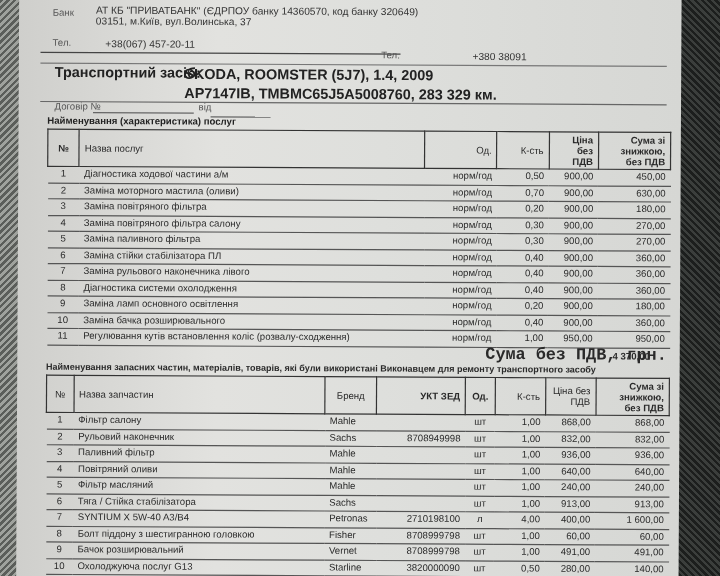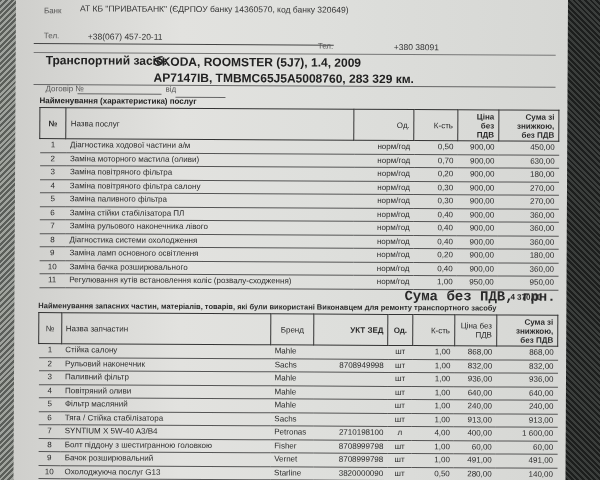--- a/index.html
+++ b/index.html
@@ -39,20 +39,21 @@
 </head>
 <body>
 
 <div class="bg-left"></div>
 <div class="bg-right"></div>
 
 <div class="paper">
 
   <div class="abs small" style="left:28px;top:10px;">Банк</div>
   <div class="abs" style="left:64px;top:7px;font-size:8.5px;color:#333;">АТ КБ "ПРИВАТБАНК" (ЄДРПОУ банку 14360570, код банку 320649)</div>
+  <div class="abs" style="left:64px;top:16px;font-size:8.5px;color:#333;">03151, м.Київ, вул.Волинська, 37</div>
   <div class="abs small" style="left:28px;top:35px;">Тел.</div>
   <div class="abs" style="left:72px;top:35px;font-size:8.5px;color:#333;">+38(067) 457-20-11</div>
   <div class="hline" style="left:18px;top:47px;width:300px;"></div>
   <div class="abs small" style="left:302px;top:44px;">Тел.</div>
   <div class="abs" style="left:378px;top:44px;font-size:8.5px;color:#333;">+380 38091</div>
   <div class="hline" style="left:18px;top:56px;width:522px;background:#777;"></div>
 
   <div class="abs title" style="left:30px;top:57px;">Транспортний засіб:</div>
   <div class="abs title" style="left:138px;top:58px;">SKODA, ROOMSTER (5J7), 1.4, 2009</div>
   <div class="abs title" style="left:138px;top:74px;">AP7147IB, TMBMC65J5A5008760, 283 329 км.</div>
@@ -178,21 +179,21 @@
         <th class="r" style="width:60px;">УКТ ЗЕД</th>
         <th class="c" style="width:14px;">Од.</th>
         <th class="r" style="width:30px;font-weight:normal;">К-сть</th>
         <th class="r" style="width:30px;font-weight:normal;">Ціна без ПДВ</th>
         <th class="r" style="width:48px;">Сума зі знижкою, без ПДВ</th>
       </tr>
     </thead>
     <tbody>
       <tr>
           <td class="c">1</td>
-          <td>Стійка салону</td>
+          <td>Фільтр салону</td>
           <td>Mahle</td>
           <td class="r"></td>
           <td class="c">шт</td>
           <td class="r">1,00</td>
           <td class="r">868,00</td>
           <td class="r">868,00</td>
         </tr>
       <tr>
           <td class="c">2</td>
           <td>Рульовий наконечник</td>

